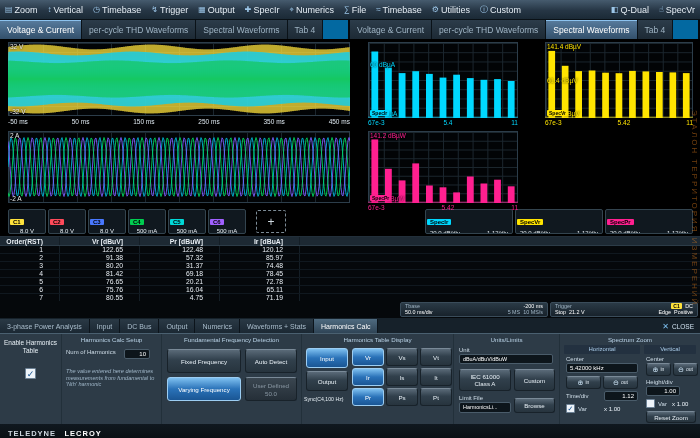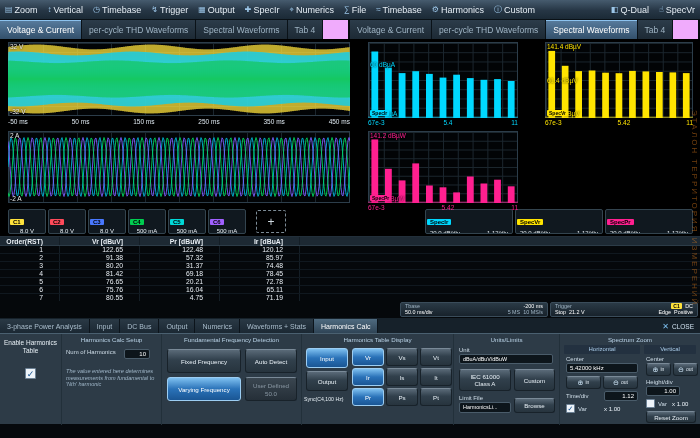--- a/index.html
+++ b/index.html
@@ -9,21 +9,21 @@
 
   
   .menubar{position:absolute;top:0;left:0;width:700px;height:20px;display:flex;align-items:center;
            background:linear-gradient(#465b6e,#263645 55%,#1b2a36);border-bottom:1px solid #0a1116;}
   .menu-items,.menu-right{display:flex;align-items:center;height:100%;}
   .menu-item{display:flex;align-items:center;gap:2px;padding:0 5px;height:100%;font-size:9px;color:#e6eef5;white-space:nowrap;}
   .menu-item .mi{font-size:8px;color:#9cc6e8;}
   .menubar-spacer{flex:1;}
 
   
-  .tabrow{position:absolute;top:20px;left:0;width:700px;height:19px;background:#f0abfc;display:flex;}
+  .tabrow{position:absolute;top:20px;left:0;width:700px;height:19px;background:#0369a1;display:flex;}
   .tabgroup{width:350px;display:flex;border-right:2px solid #06090d;}
   .tab{padding:0 7px;display:flex;align-items:center;font-size:8.5px;color:#9fb4c4;white-space:nowrap;
        background:linear-gradient(#2c3c4a,#1d2a35);border-right:1px solid #0a1218;}
   .tab.active{background:linear-gradient(#587c9e,#33506b);color:#fff;box-shadow:inset 0 1px 0 #8cc2ee;}
 
   
   .display{position:absolute;top:39px;left:0;width:700px;height:197px;background:#000;}
   .panel{position:absolute;}
   .grid{position:absolute;inset:0;background-color:#020406;border:1px solid #2c3d4a;
         background-image:linear-gradient(to right,#1b262e 1px,transparent 1px),
@@ -144,21 +144,21 @@
         <div class="menu-item">
           <span class="mi">∑</span>
           <span>File</span>
         </div>
         <div class="menu-item">
           <span class="mi">≈</span>
           <span>Timebase</span>
         </div>
         <div class="menu-item">
           <span class="mi">⚙</span>
-          <span>Harmonics</span>
+          <span>Utilities</span>
         </div>
         <div class="menu-item">
           <span class="mi">ⓘ</span>
           <span>Custom</span>
         </div>
       </div>
     <div class="menubar-spacer"></div>
     <div class="menu-right" id="menu-right">
         <div class="menu-item">
           <span class="mi">◧</span>
@@ -518,15 +518,21 @@
       </div>
       <span class="lbl" style="left:86px;top:45px;">Height/div</span>
       <span class="val" style="left:86px;top:52px;width:34px;height:10px;text-align:right;">1.00</span>
       <div class="chk small" id="chk-var-v" style="left:86px;top:65px;"></div>
       <span class="lbl" style="left:98px;top:67px;">Var</span>
       <span class="lbl" style="left:112px;top:67px;color:#eef5fb;">x 1.00</span>
       <div class="btn" style="left:86px;top:77px;width:50px;height:12px;">Reset Zoom</div>
     </div>
   </div>
 
+  <div class="footer">
+    <div class="brand">
+      <span class="b1">TELEDYNE</span>
+      <span class="b2">LECROY</span>
+    </div>
+  </div>
 
   <div class="wm-v">ЭТАЛОН  ТЕРРИТОРИЯ ИЗМЕРЕНИЙ</div>
 </div>
 
 </body></html>

